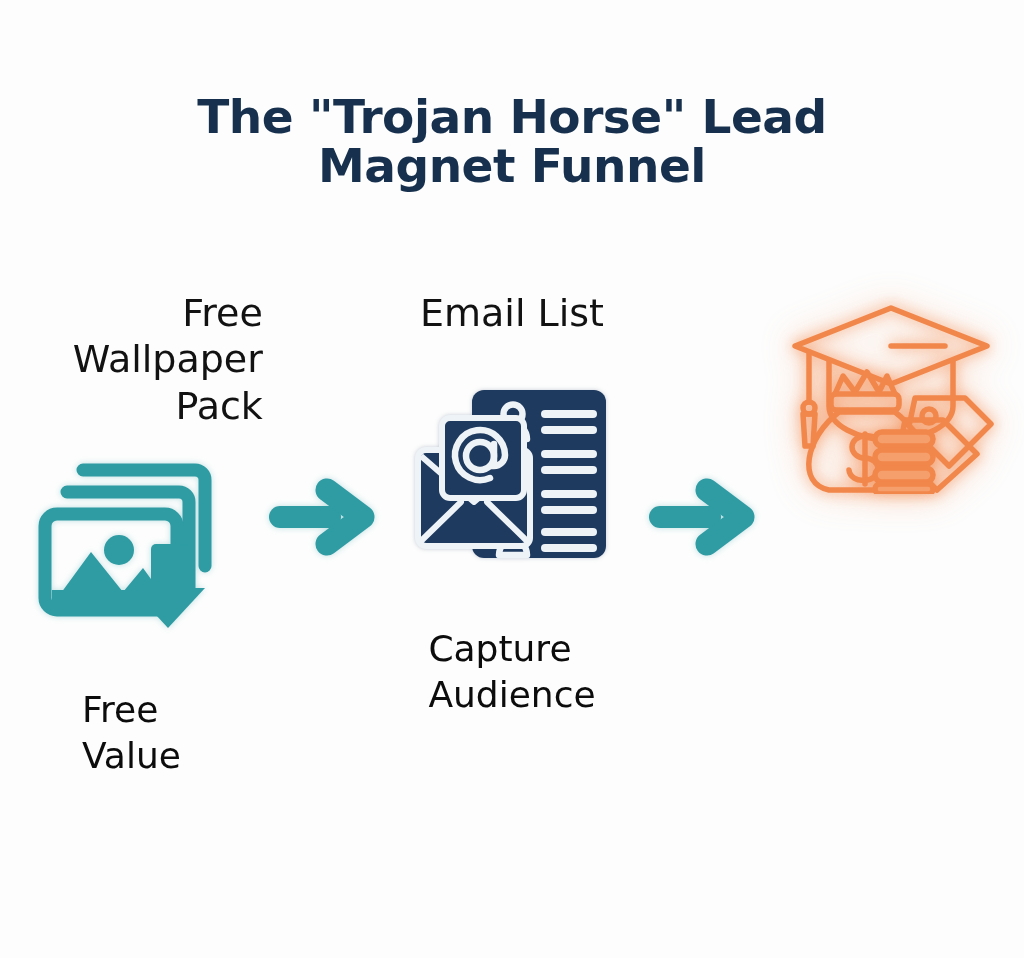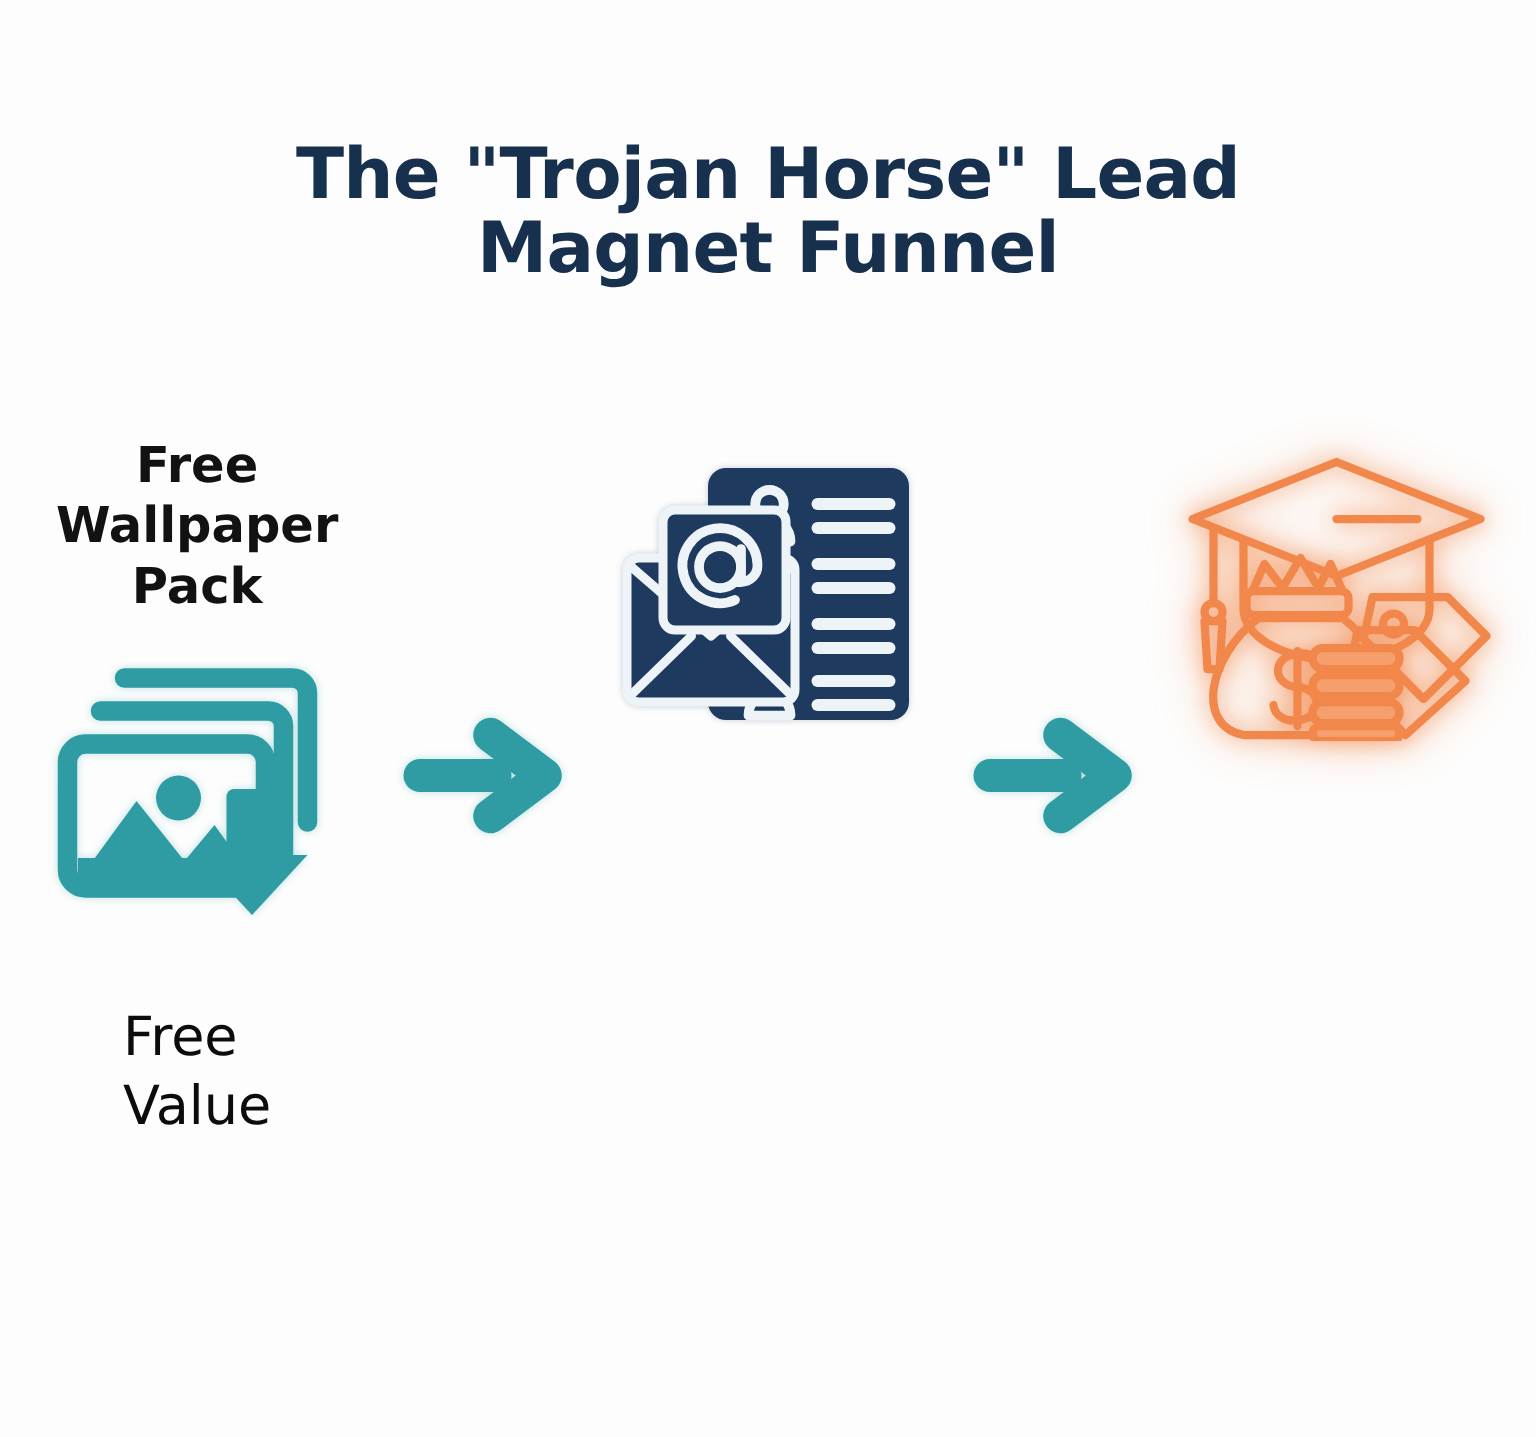--- a/index.html
+++ b/index.html
@@ -59,25 +59,25 @@
 
   .stage {
     width: 268px;
     display: flex;
     flex-direction: column;
     align-items: center;
   }
 
   .stage-top-label {
     font-family: "DejaVu Sans", "Liberation Sans", sans-serif;
-    font-size: 33px;
-    font-weight: 700;
+    font-size: 38px;
+    font-weight: 400;
     color: #121212;
     line-height: 1.22;
-    text-align: center;
+    text-align: right;
     min-height: 78px;
     white-space: pre-line;
   }
 
   .icon-box {
     width: 215px;
     height: 200px;
     display: flex;
     align-items: center;
     justify-content: center;
@@ -156,20 +156,21 @@
     </div>
 
     <div class="arrow-cell">
       <svg width="110" height="78" viewBox="0 0 110 78" class="teal-glow" aria-hidden="true">
         <rect x="2" y="28" width="72" height="22" rx="11" fill="#2f9ca3"></rect>
         <path d="M60 12 L96 39 L60 66" fill="none" stroke="#2f9ca3" stroke-width="23" stroke-linecap="round" stroke-linejoin="round"></path>
       </svg>
     </div>
 
     <div class="stage">
+      <div class="stage-top-label">Email List</div>
 
       <div class="icon-box">
         <svg width="196" height="176" viewBox="0 0 196 176" class="navy-glow" aria-hidden="true">
 
           <rect x="58" y="4" width="134" height="168" rx="12" ry="12" fill="#1e3a5f"></rect>
 
           <g fill="none" stroke="#eef3f8" stroke-width="6.5" stroke-linejoin="round">
 
             <circle cx="99" cy="28" r="9.5"></circle>
             <path d="M85 53 a14 15 0 0 1 28 0 z"></path>
@@ -204,20 +205,22 @@
           <path d="M113 155 L73 116" fill="none" stroke="#eef3f8" stroke-width="6" stroke-linecap="round"></path>
 
           <rect x="28" y="32" width="82" height="80" rx="8" ry="8" fill="#1e3a5f" stroke="#eef3f8" stroke-width="6"></rect>
           <g fill="none" stroke="#eef3f8" stroke-width="6.5" stroke-linecap="round">
             <circle cx="66" cy="70" r="14"></circle>
             <path d="M80 58 L80 80 a11 11 0 0 0 11 -11 a25 25 0 1 0 -15 23"></path>
           </g>
         </svg>
       </div>
 
+      <div class="stage-bottom-label">Capture
+Audience</div>
     </div>
 
     <div class="arrow-cell">
       <svg width="110" height="78" viewBox="0 0 110 78" class="teal-glow" aria-hidden="true">
         <rect x="2" y="28" width="72" height="22" rx="11" fill="#2f9ca3"></rect>
         <path d="M60 12 L96 39 L60 66" fill="none" stroke="#2f9ca3" stroke-width="23" stroke-linecap="round" stroke-linejoin="round"></path>
       </svg>
     </div>
 
     <div class="stage">

